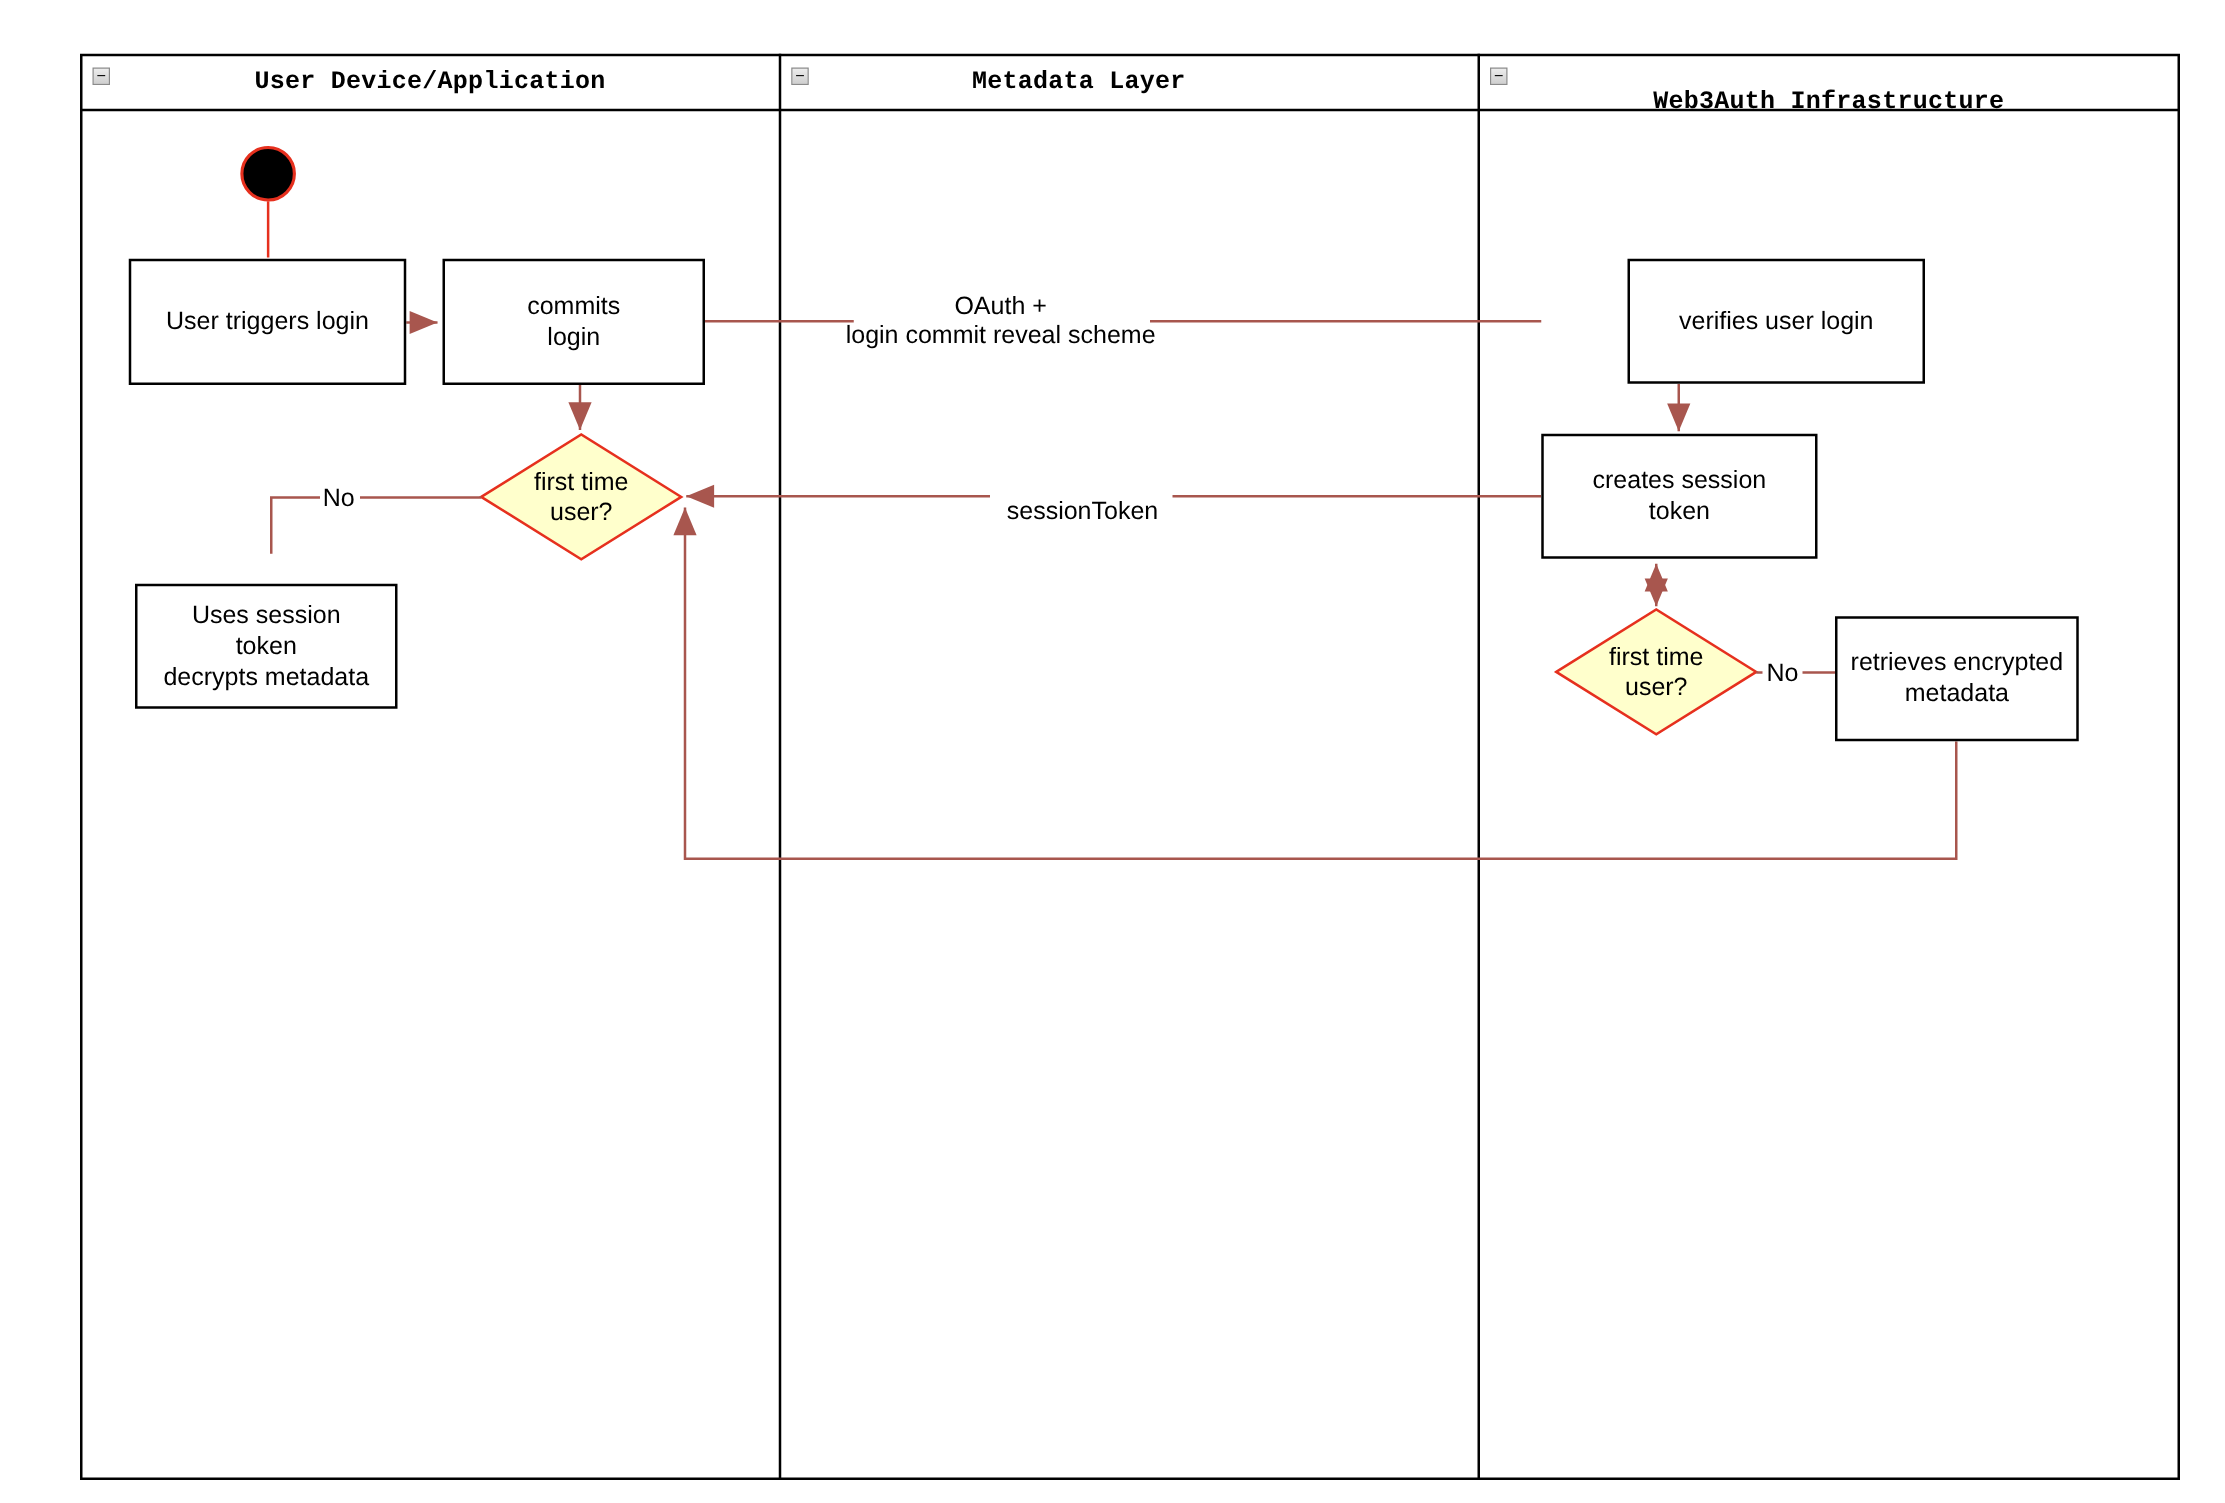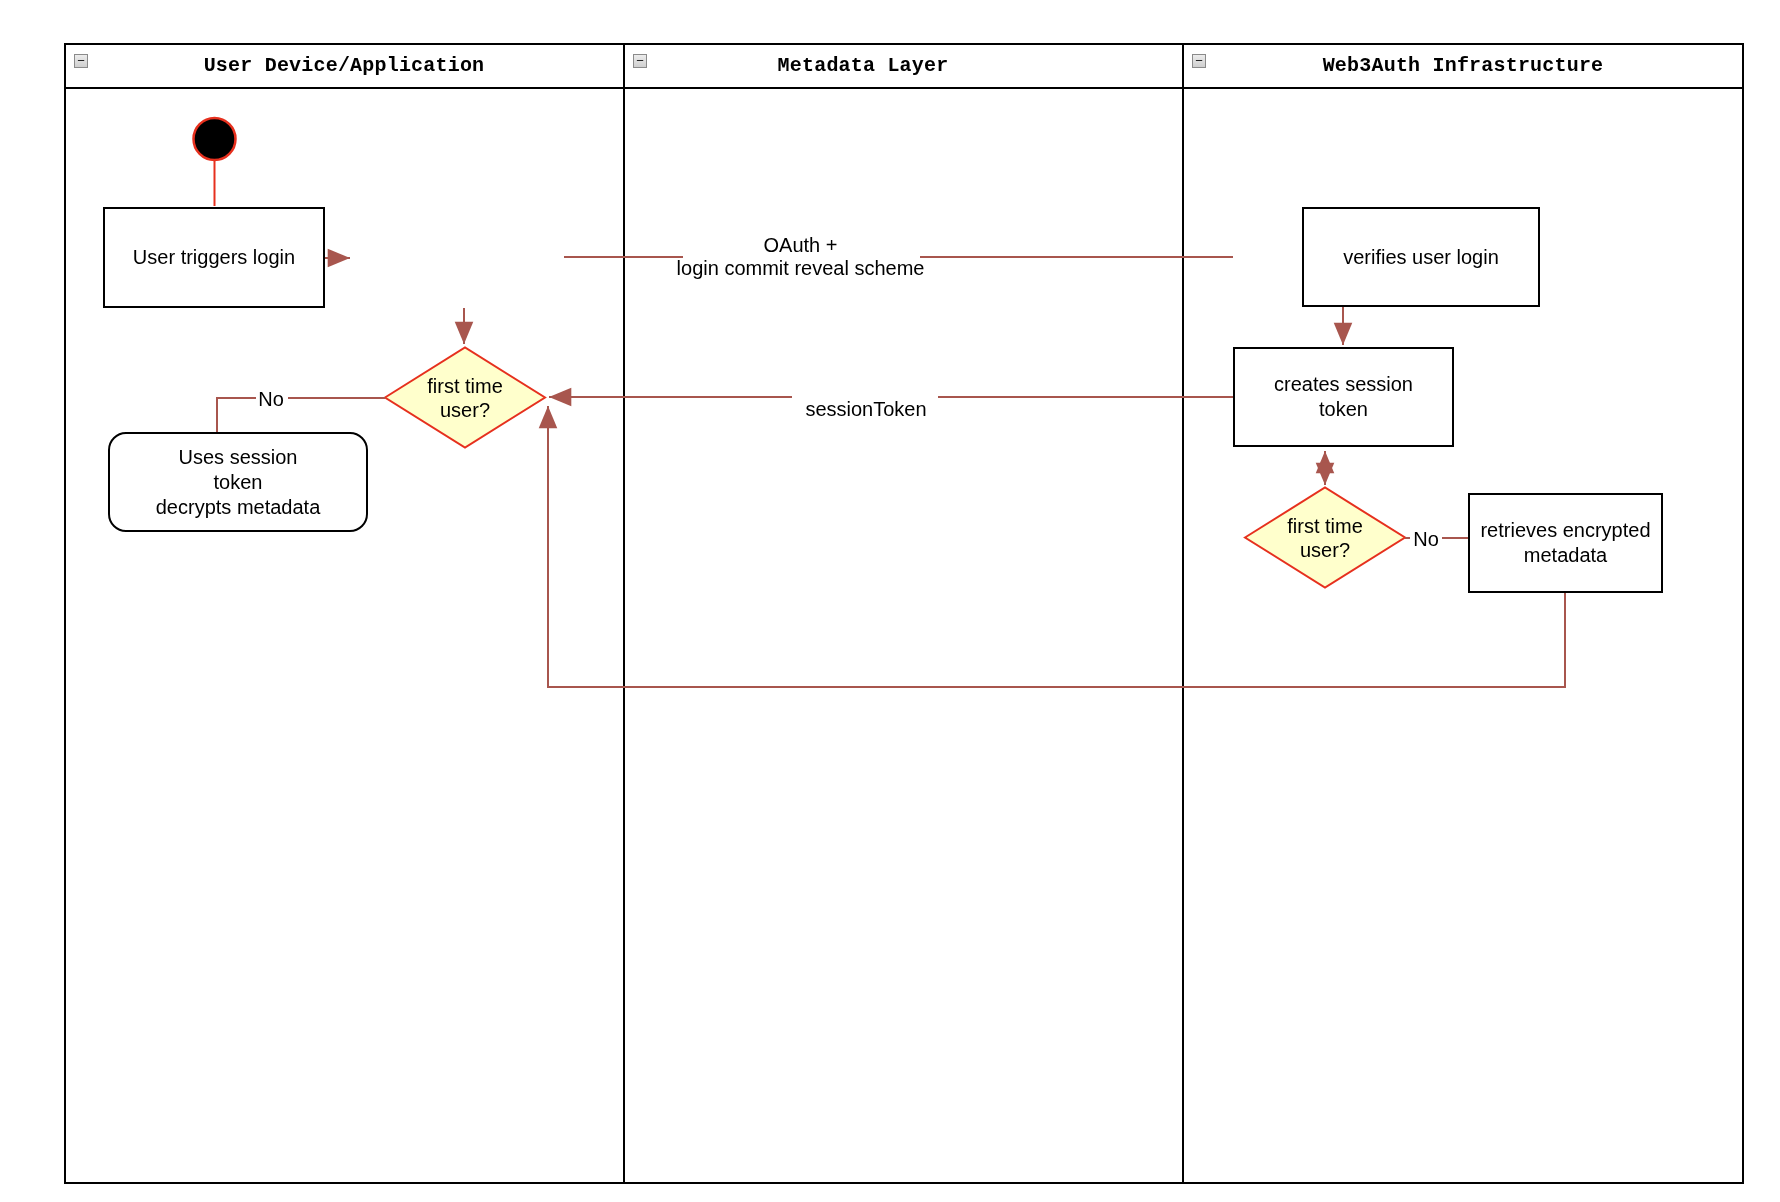--- a/index.html
+++ b/index.html
@@ -37,21 +37,21 @@
   <div class="abs vsep" style="left:623px;"></div>
   <div class="abs vsep" style="left:1182px;"></div>
   <div class="abs hsep"></div>
 
   <div class="abs collapse-btn" style="left:74px;">−</div>
   <div class="abs collapse-btn" style="left:633px;">−</div>
   <div class="abs collapse-btn" style="left:1192px;">−</div>
 
   <div class="abs lane-title" style="left:66px;width:556px;">User Device/Application</div>
   <div class="abs lane-title" style="left:625px;width:476px;">Metadata Layer</div>
-  <div class="abs lane-title" style="left:1184px;width:558px;">Web3Auth Infrastructure</div>
+  <div class="abs lane-title" style="left:1184px;width:558px;margin-top:16px;">Web3Auth Infrastructure</div>
 
   <svg class="overlay" width="1780" height="1202" viewBox="0 0 1780 1202">
     <defs>
       <marker id="ah" viewBox="0 0 14 14" refX="13" refY="7" markerWidth="13" markerHeight="13" orient="auto-start-reverse">
         <path d="M1,2 L13,7 L1,12 Z" fill="#a8564e"></path>
       </marker>
     </defs>
 
     <polygon points="385,397.5 465,347.5 545,397.5 465,447.5" fill="#ffffcc" stroke="#e6301e" stroke-width="2"></polygon>
     <polygon points="1245,537.5 1325,487.5 1405,537.5 1325,587.5" fill="#ffffcc" stroke="#e6301e" stroke-width="2"></polygon>
@@ -70,21 +70,23 @@
       <path d="M1325 451 L1325 485" marker-start="url(#ah)" marker-end="url(#ah)"></path>
       <path d="M1405 538 L1410 538"></path>
       <path d="M1442 538 L1468 538"></path>
       <path d="M1565 593 L1565 687 L548 687 L548 406" marker-end="url(#ah)"></path>
       <path d="M385 398 L288 398"></path>
       <path d="M256 398 L217 398 L217 443"></path>
     </g>
   </svg>
 
   <div class="abs node" style="left:103px;top:207px;width:222px;height:101px;">User triggers login</div>
-  <div class="abs node" style="left:108px;top:432px;width:260px;height:100px;border-radius:18px;">Uses session
+  <div class="abs node" style="left:354px;top:207px;width:210px;height:101px;">commits
+login</div>
+  <div class="abs node" style="left:108px;top:467px;width:210px;height:100px;">Uses session
 token
 decrypts metadata</div>
   <div class="abs node" style="left:1302px;top:207px;width:238px;height:100px;">verifies user login</div>
   <div class="abs node" style="left:1233px;top:347px;width:221px;height:100px;">creates session
 token</div>
   <div class="abs node" style="left:1468px;top:493px;width:195px;height:100px;">retrieves encrypted
 metadata</div>
 
   <div class="abs dtext" style="left:390px;top:359px;width:150px;height:78px;">first time
 user?</div>

